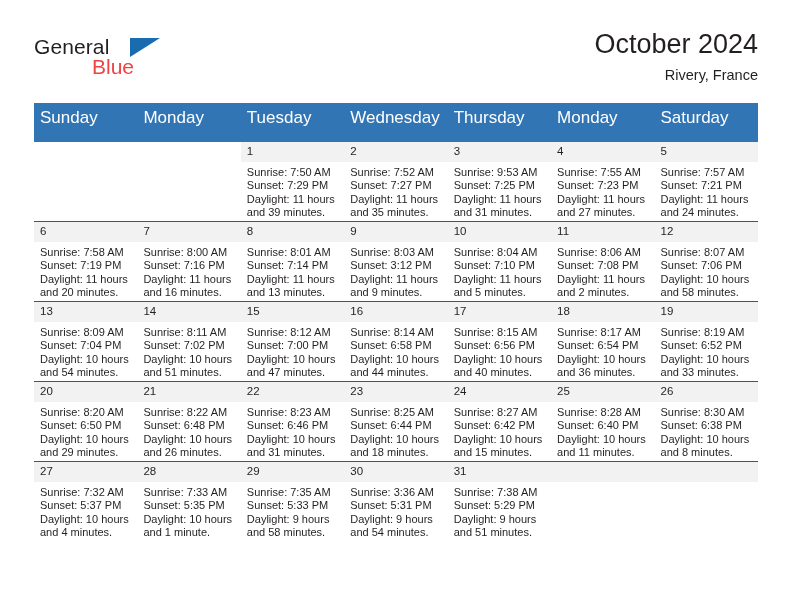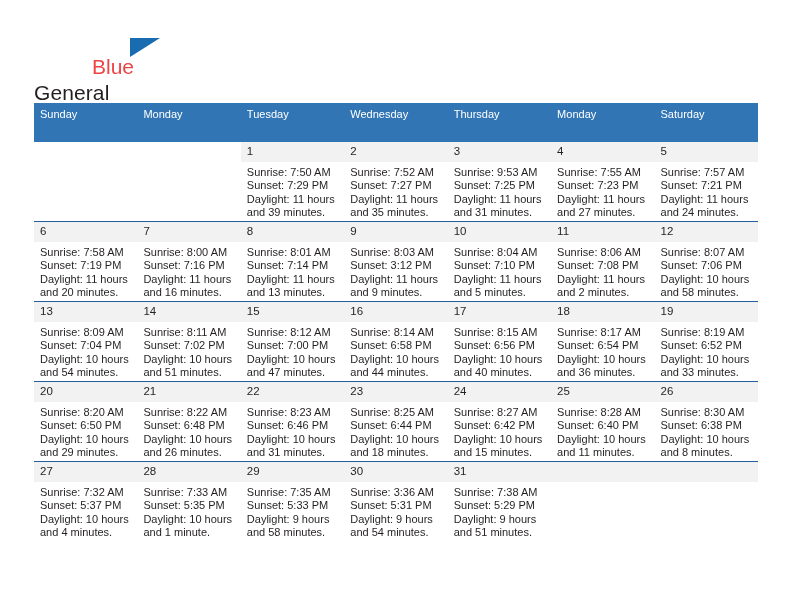--- a/index.html
+++ b/index.html
@@ -37,21 +37,20 @@
     height: 52px;
   }
   .logo-general {
     position: absolute;
     left: 0;
     top: 0;
     font-size: 21px;
     letter-spacing: 0.1px;
     color: #231f20;
     line-height: 1;
-    margin-top: 46px;
   }
   .logo-blue {
     position: absolute;
     left: 58px;
     top: 20px;
     font-size: 21px;
     color: #ef4444;
     line-height: 1;
   }
   .logo-tri {
@@ -88,24 +87,24 @@
     position: absolute;
     left: 34px;
     top: 103px;
     width: 724px;
     border-collapse: collapse;
     table-layout: fixed;
   }
   .calendar th {
     background: #3175b5;
     color: #ffffff;
-    font-size: 11px;
+    font-size: 17px;
     font-weight: normal;
     text-align: left;
-    padding: 5px 0 22px 6px;
+    padding: 5px 0 14px 6px;
     height: 11px;
     border: none;
   }
   .calendar td {
     vertical-align: top;
     padding: 0;
     border: none;
     width: 103.43px;
     height: 79px;
   }
@@ -151,20 +150,24 @@
 <div class="page">
 
   <div class="top-bar">
 
     <div class="logo">
       <span class="logo-general">General</span>
       <span class="logo-tri"></span>
       <span class="logo-blue">Blue</span>
     </div>
 
+    <div class="title-block">
+      <div class="cal-title">October 2024</div>
+      <div class="cal-subtitle">Rivery, France</div>
+    </div>
 
   </div>
 
   <table class="calendar">
     <thead>
       <tr>
         <th>Sunday</th>
         <th>Monday</th>
         <th>Tuesday</th>
         <th>Wednesday</th>

